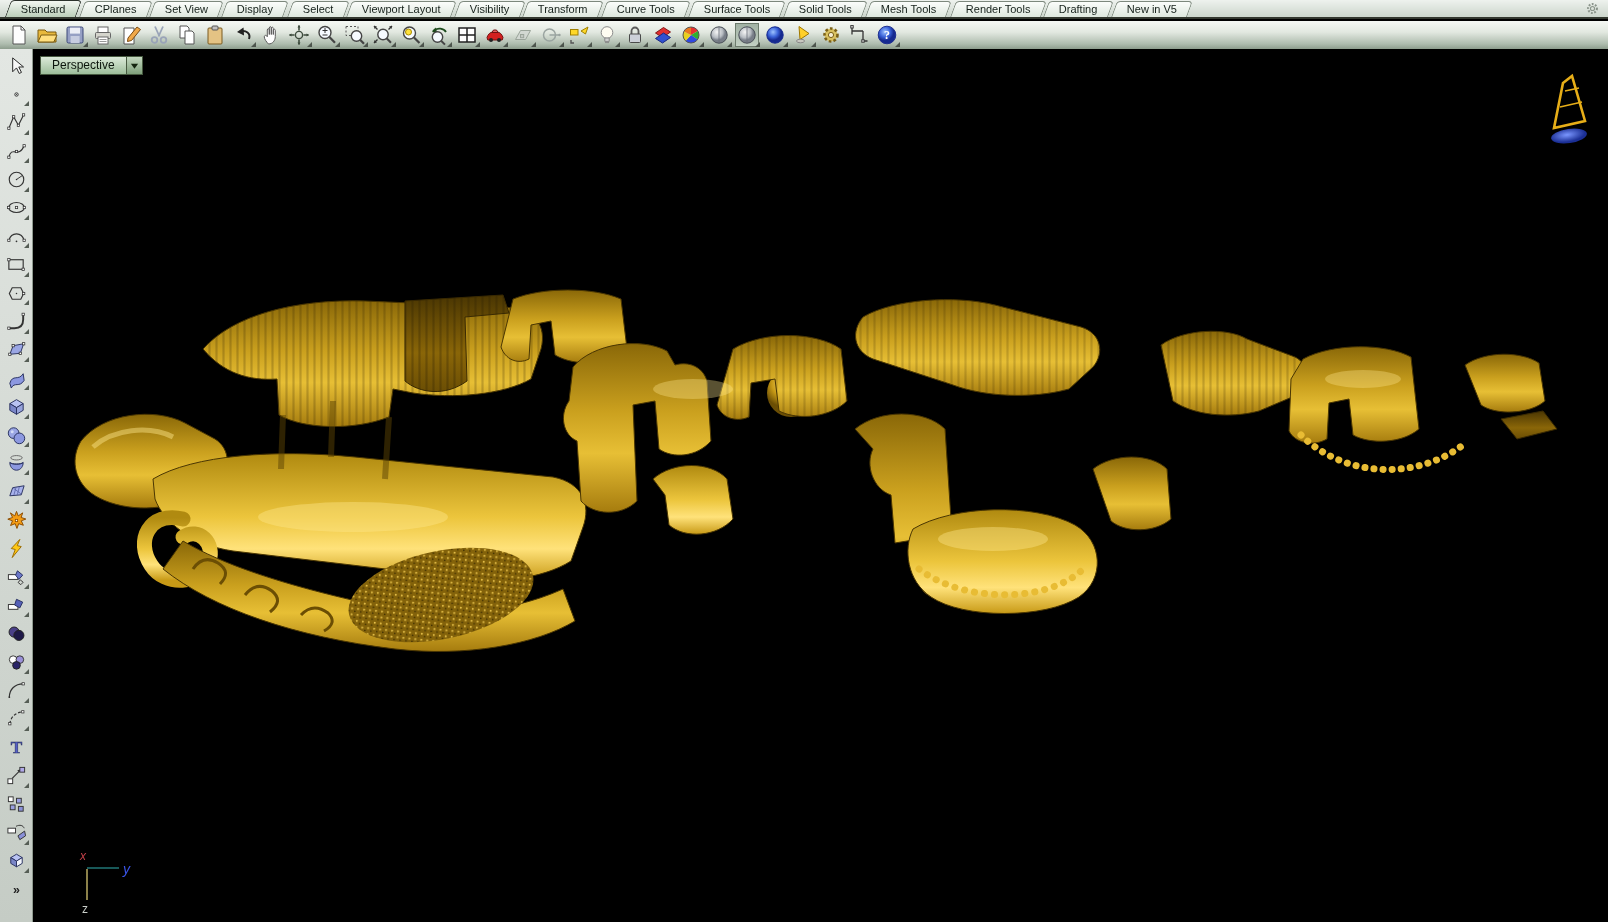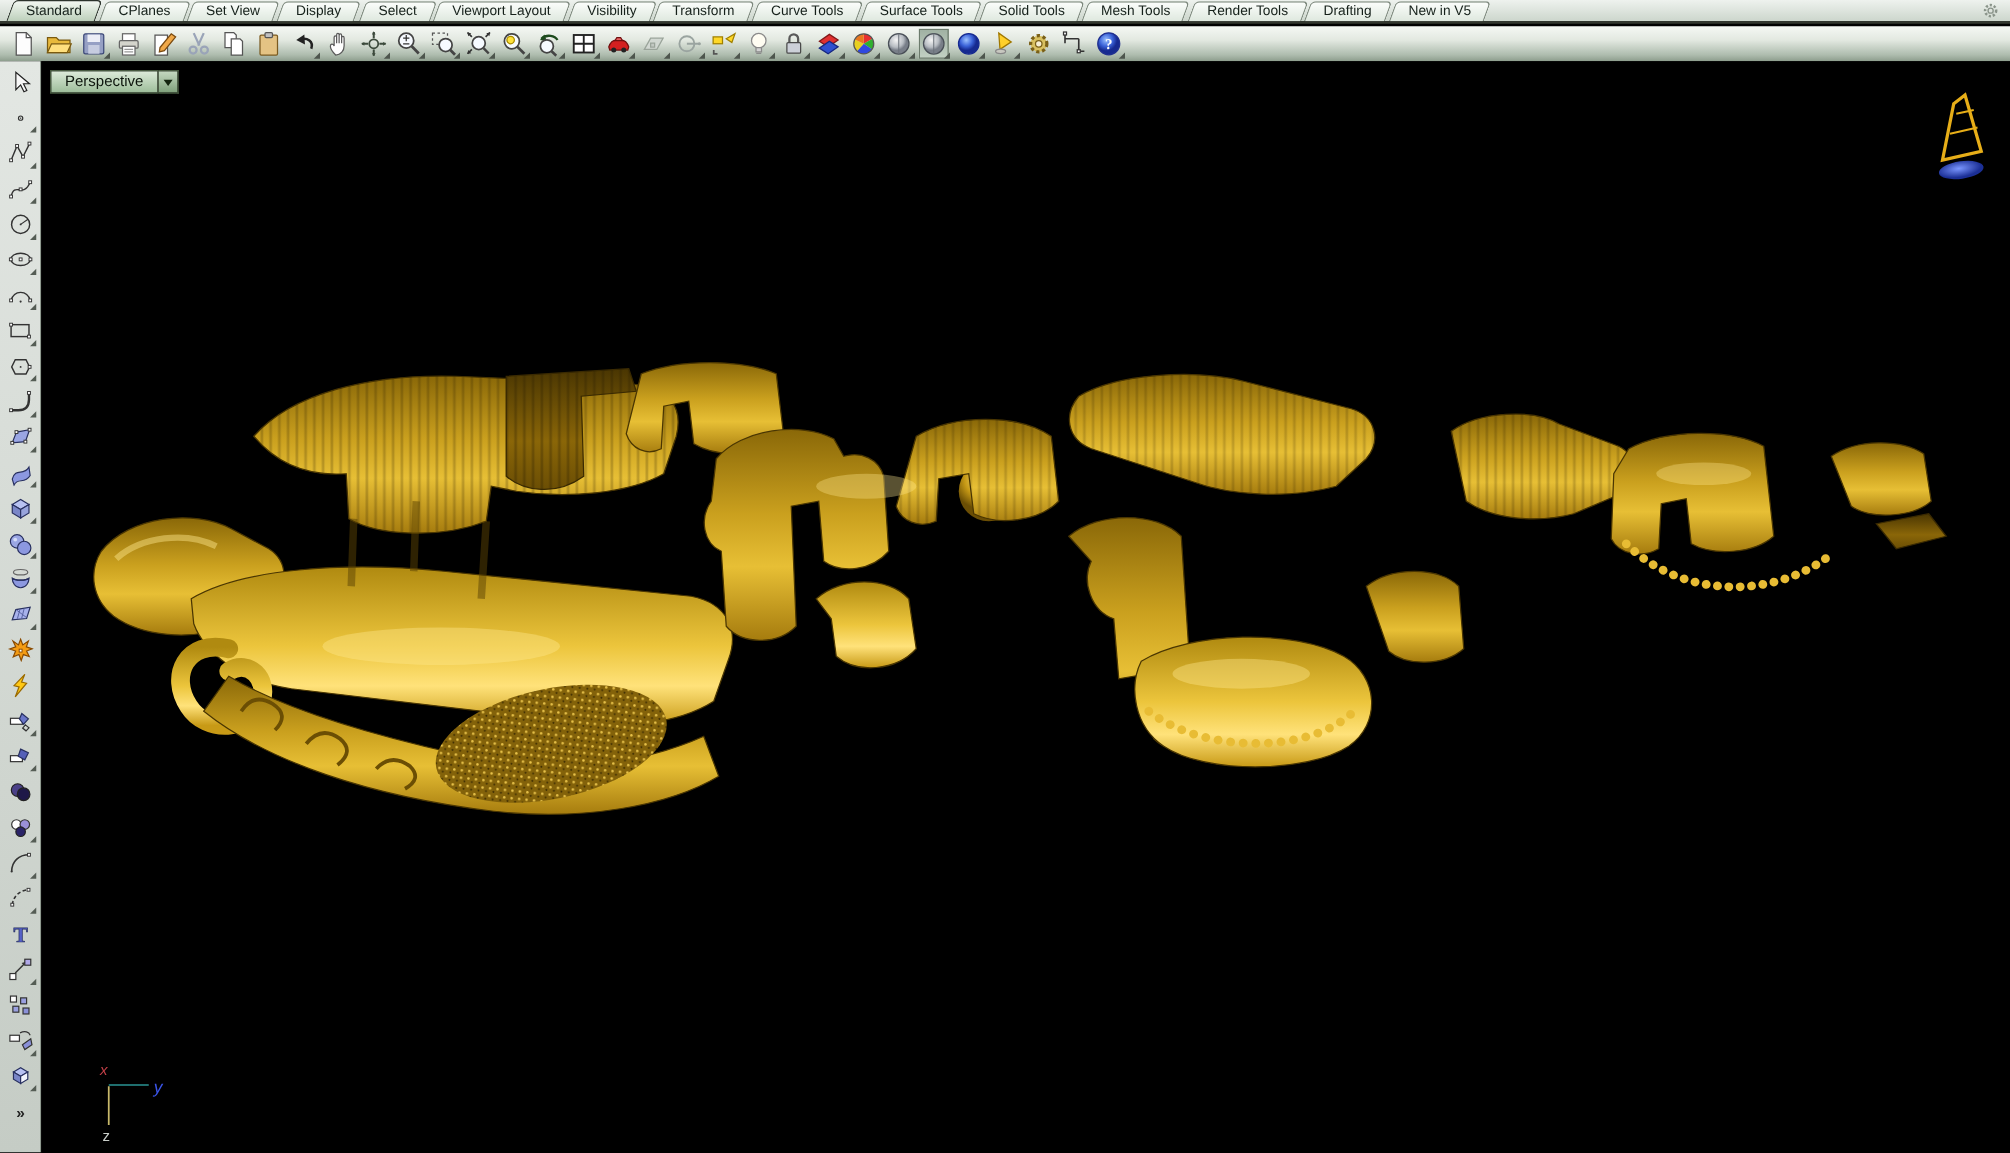--- a/index.html
+++ b/index.html
@@ -52,21 +52,21 @@
   }
   .si{
     width:26px;height:24px;position:relative;flex:0 0 auto;
     display:flex;align-items:center;justify-content:center;
   }
   .si.fly::after{
     content:"";position:absolute;right:0;bottom:0;
     border-left:5px solid transparent;border-bottom:5px solid #555d55;
   }
   
-  .viewport{position:absolute;left:33px;top:49px;width:1575px;height:873px;background:#000;}
+  .viewport{position:absolute;left:33px;top:49px;width:1575px;height:873px;background:#000;border-radius:17px;}
   .scene{position:absolute;left:0;top:0;}
   .vp-label{position:absolute;left:7px;top:7px;display:flex;z-index:5;}
   .vp-name{
     background:linear-gradient(#dcead9,#9dbd9a);
     border:1px solid #46593f;font-size:12px;padding:1px 11px 2px;color:#0c150c;
   }
   .vp-dd{
     width:15px;background:linear-gradient(#c4d8c0,#7fa07b);
     border:1px solid #46593f;border-left:none;
     display:flex;align-items:center;justify-content:center;

